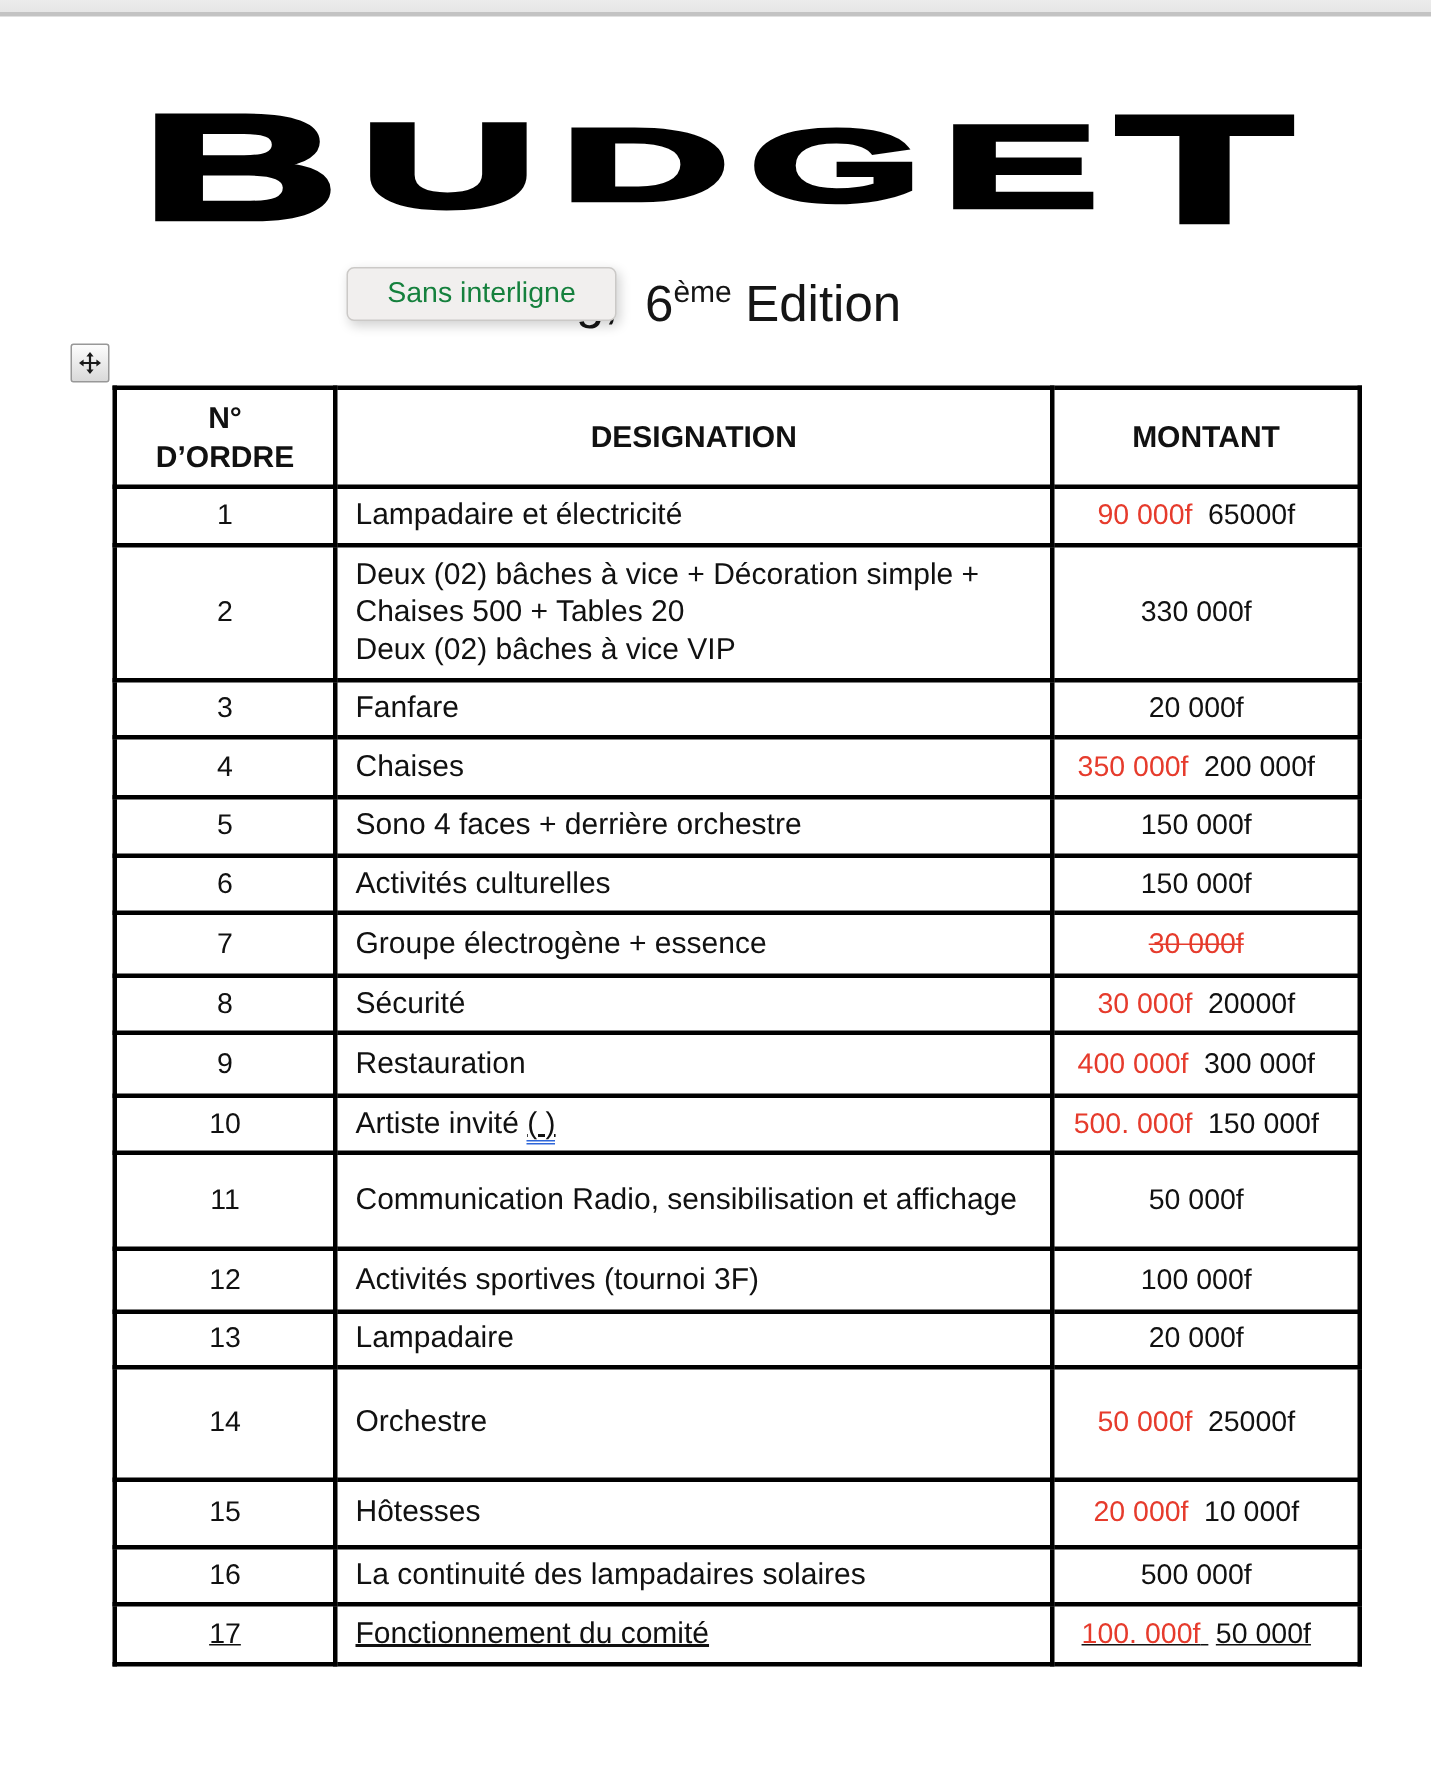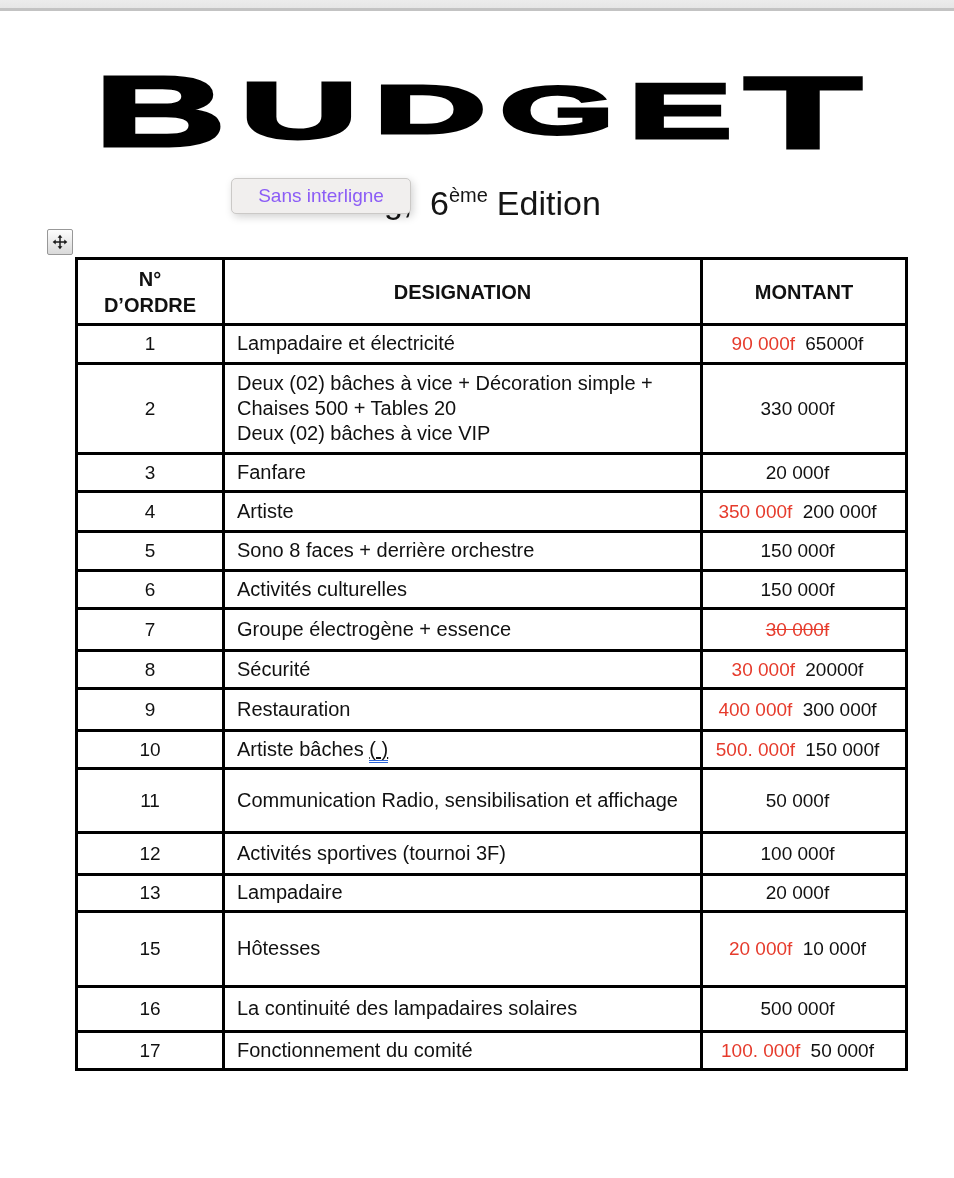--- a/index.html
+++ b/index.html
@@ -22,21 +22,21 @@
   
   .fragment{
     position:absolute;left:384px;top:182px;font-size:34px;color:#151515;z-index:1;
   }
   
   .tooltip{
     position:absolute;left:231px;top:178px;width:178px;height:34px;z-index:10;
     background:#f1efee;border:1px solid #cbc9c7;border-radius:5px;
     box-shadow:2px 3px 8px rgba(0,0,0,0.18);
     display:flex;align-items:center;justify-content:center;
-    font-size:19px;color:#8b5cf6;
+    font-size:19px;color:#15803d;
   }
   
   .edition{
     position:absolute;left:430px;top:184px;z-index:2;
     font-size:34px;color:#151515;white-space:nowrap;
   }
   .edition .sup{font-size:20px;position:relative;top:-13px;}
   .edition .rest{margin-left:9px;}
   
   .move-handle{
@@ -173,35 +173,35 @@
       
       
       <span>20 000f</span>
     </td>
   </tr>
       <tr>
     <td class="num-cell">
       <span>4</span>
     </td>
     <td class="des-cell">
-      <span>Artiste</span>
+      <span>Chaises</span>
       
     </td>
     <td class="amt-cell">
       
       <span class="red">350 000f</span>
       <span>200 000f</span>
     </td>
   </tr>
       <tr>
     <td class="num-cell">
       <span>5</span>
     </td>
     <td class="des-cell">
-      <span>Sono 8 faces + derrière orchestre</span>
+      <span>Sono 4 faces + derrière orchestre</span>
       
     </td>
     <td class="amt-cell">
       
       
       <span>150 000f</span>
     </td>
   </tr>
       <tr>
     <td class="num-cell">
@@ -257,21 +257,21 @@
       
       <span class="red">400 000f</span>
       <span>300 000f</span>
     </td>
   </tr>
       <tr>
     <td class="num-cell">
       <span>10</span>
     </td>
     <td class="des-cell">
-      <span>Artiste bâches </span><span class="uline">( )</span>
+      <span>Artiste invité </span><span class="uline">( )</span>
       
     </td>
     <td class="amt-cell">
       
       <span class="red">500. 000f</span>
       <span>150 000f</span>
     </td>
   </tr>
       <tr>
     <td class="num-cell">
@@ -310,20 +310,34 @@
       
     </td>
     <td class="amt-cell">
       
       
       <span>20 000f</span>
     </td>
   </tr>
       <tr>
     <td class="num-cell">
+      <span>14</span>
+    </td>
+    <td class="des-cell">
+      <span>Orchestre</span>
+      
+    </td>
+    <td class="amt-cell">
+      
+      <span class="red">50 000f</span>
+      <span>25000f</span>
+    </td>
+  </tr>
+      <tr>
+    <td class="num-cell">
       <span>15</span>
     </td>
     <td class="des-cell">
       <span>Hôtesses</span>
       
     </td>
     <td class="amt-cell">
       
       <span class="red">20 000f</span>
       <span>10 000f</span>

